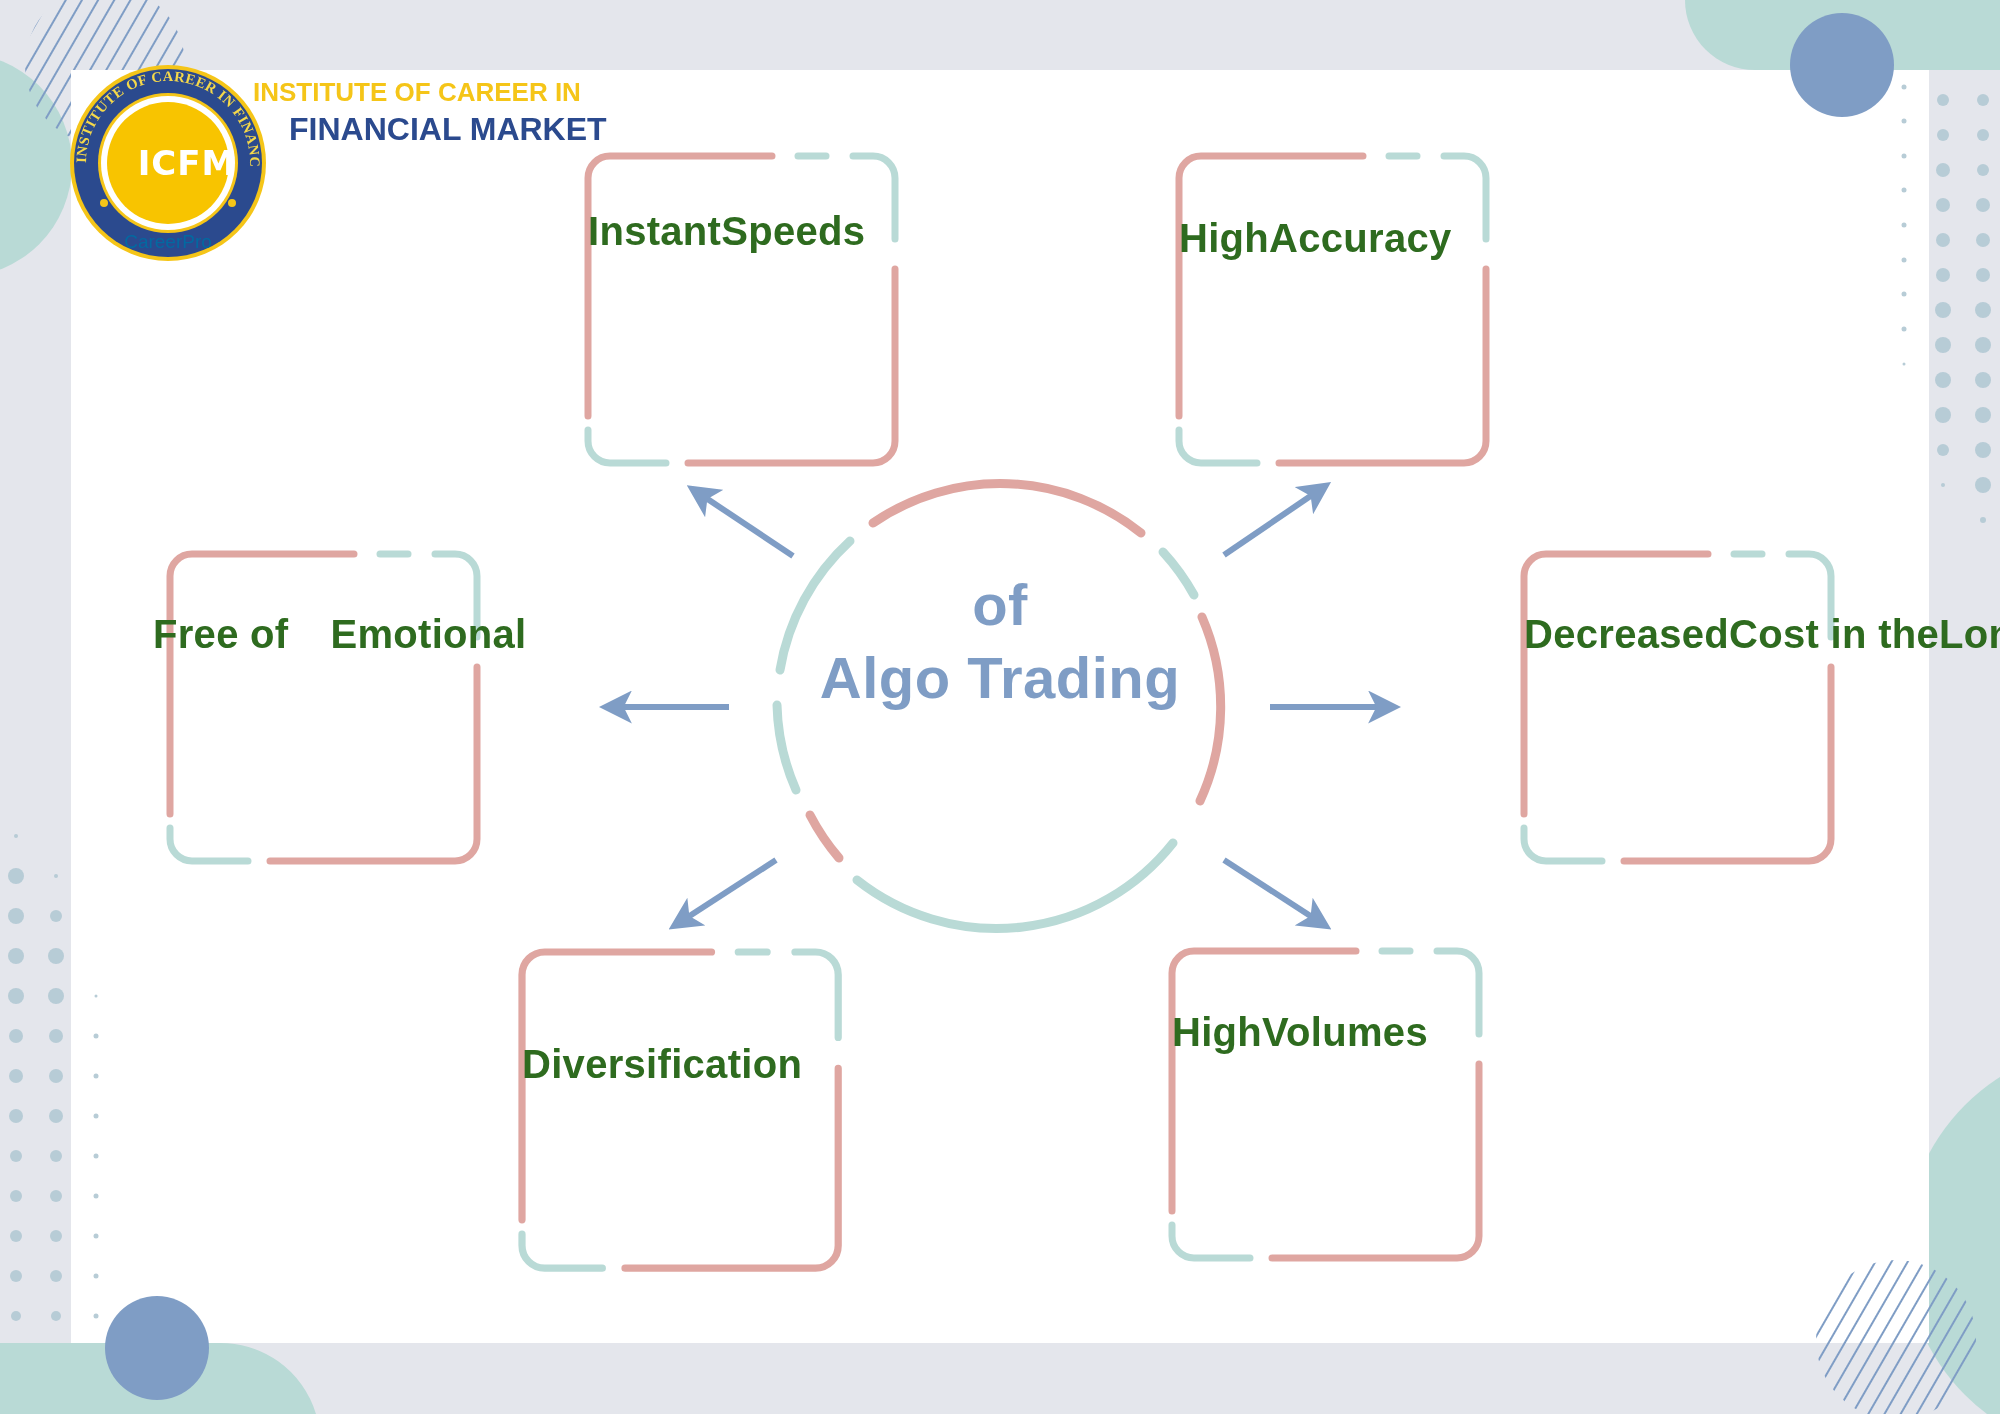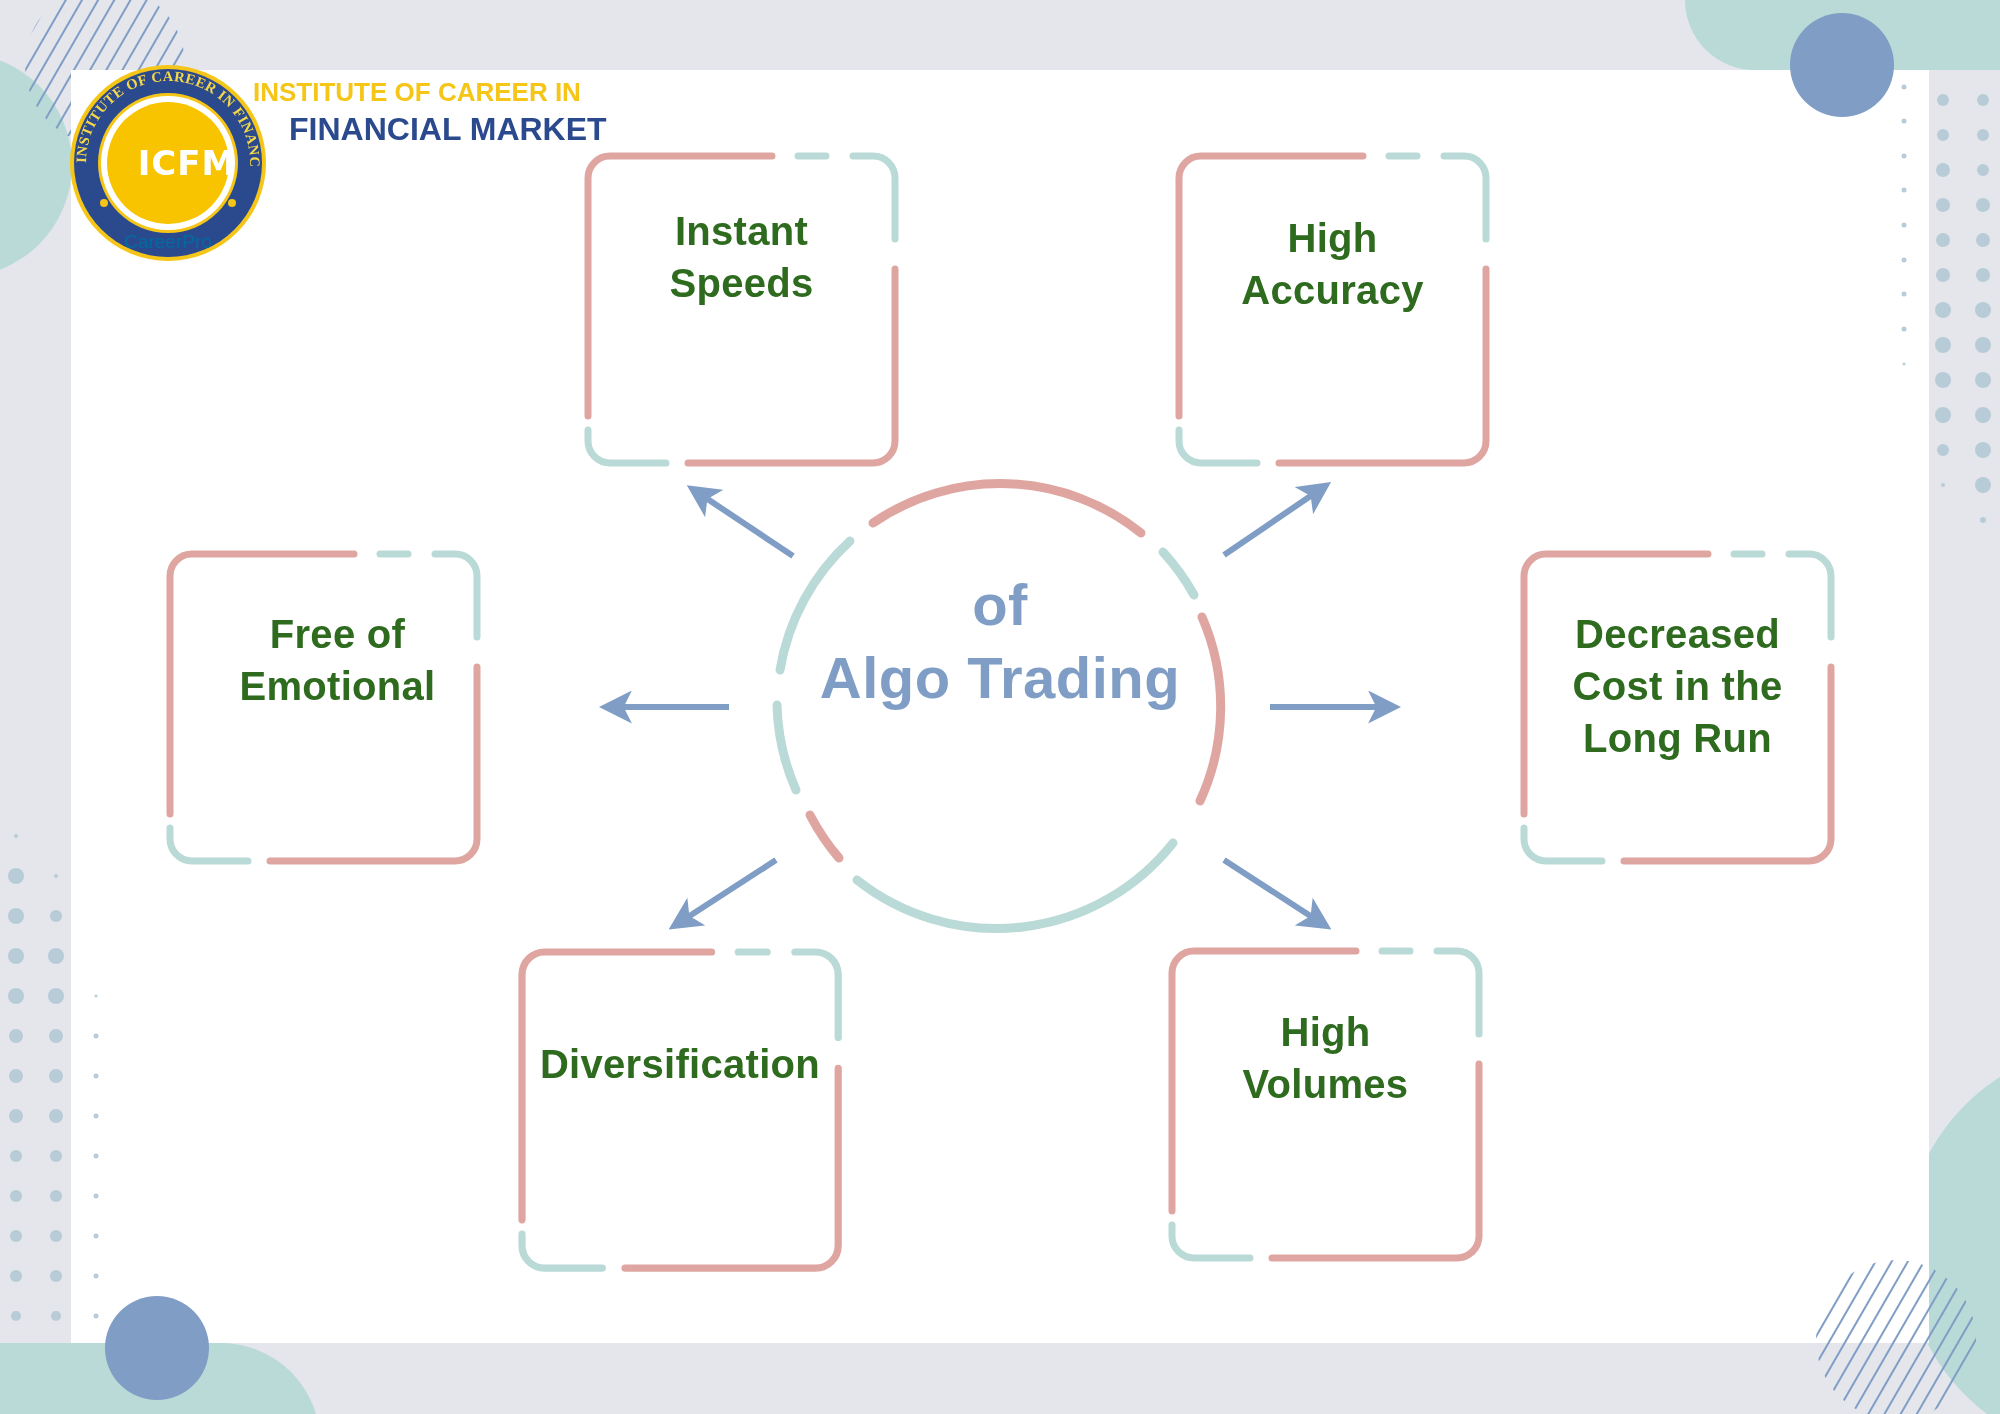--- a/index.html
+++ b/index.html
@@ -9,21 +9,21 @@
     font-family: "Liberation Sans", "DejaVu Sans", sans-serif;
     position: relative;
   }
   .layer { position: absolute; left: 0; top: 0; width: 2000px; height: 1414px; }
   .panel {
     position: absolute; left: 71px; top: 70px; width: 1858px; height: 1273px;
     background: #FFFFFF;
   }
   .box-label {
     position: absolute;
-    display: flex; flex-direction: column; align-items: center;
+    display: flex; flex-direction: row; align-items: center;
     color: #2E6B1F; font-weight: bold; font-size: 40px; line-height: 52px;
     text-align: center; white-space: nowrap; letter-spacing: 0.3px;
   }
   .center-title {
     position: absolute; left: 775px; top: 568px; width: 450px;
     display: flex; flex-direction: column; align-items: center;
     color: #7F9DC5; font-weight: bold; font-size: 58px; line-height: 73px;
     text-align: center; white-space: nowrap; letter-spacing: 0.5px;
   }
   .brand-line1 {
@@ -238,21 +238,21 @@
 </div>
 
 <div class="box-label" style="left:588px; top:205px; width:307px;">
   <span>Instant</span>
   <span>Speeds</span>
 </div>
 <div class="box-label" style="left:1179px; top:212px; width:307px;">
   <span>High</span>
   <span>Accuracy</span>
 </div>
-<div class="box-label" style="left:184px; top:608px; width:307px;">
+<div class="box-label" style="left:153px; top:608px; width:307px;gap:42px;">
   <span>Free of</span>
   <span>Emotional</span>
 </div>
 <div class="box-label" style="left:1524px; top:608px; width:307px;">
   <span>Decreased</span>
   <span>Cost in the</span>
   <span>Long Run</span>
 </div>
 <div class="box-label" style="left:522px; top:1038px; width:316px;">
   <span>Diversification</span>

